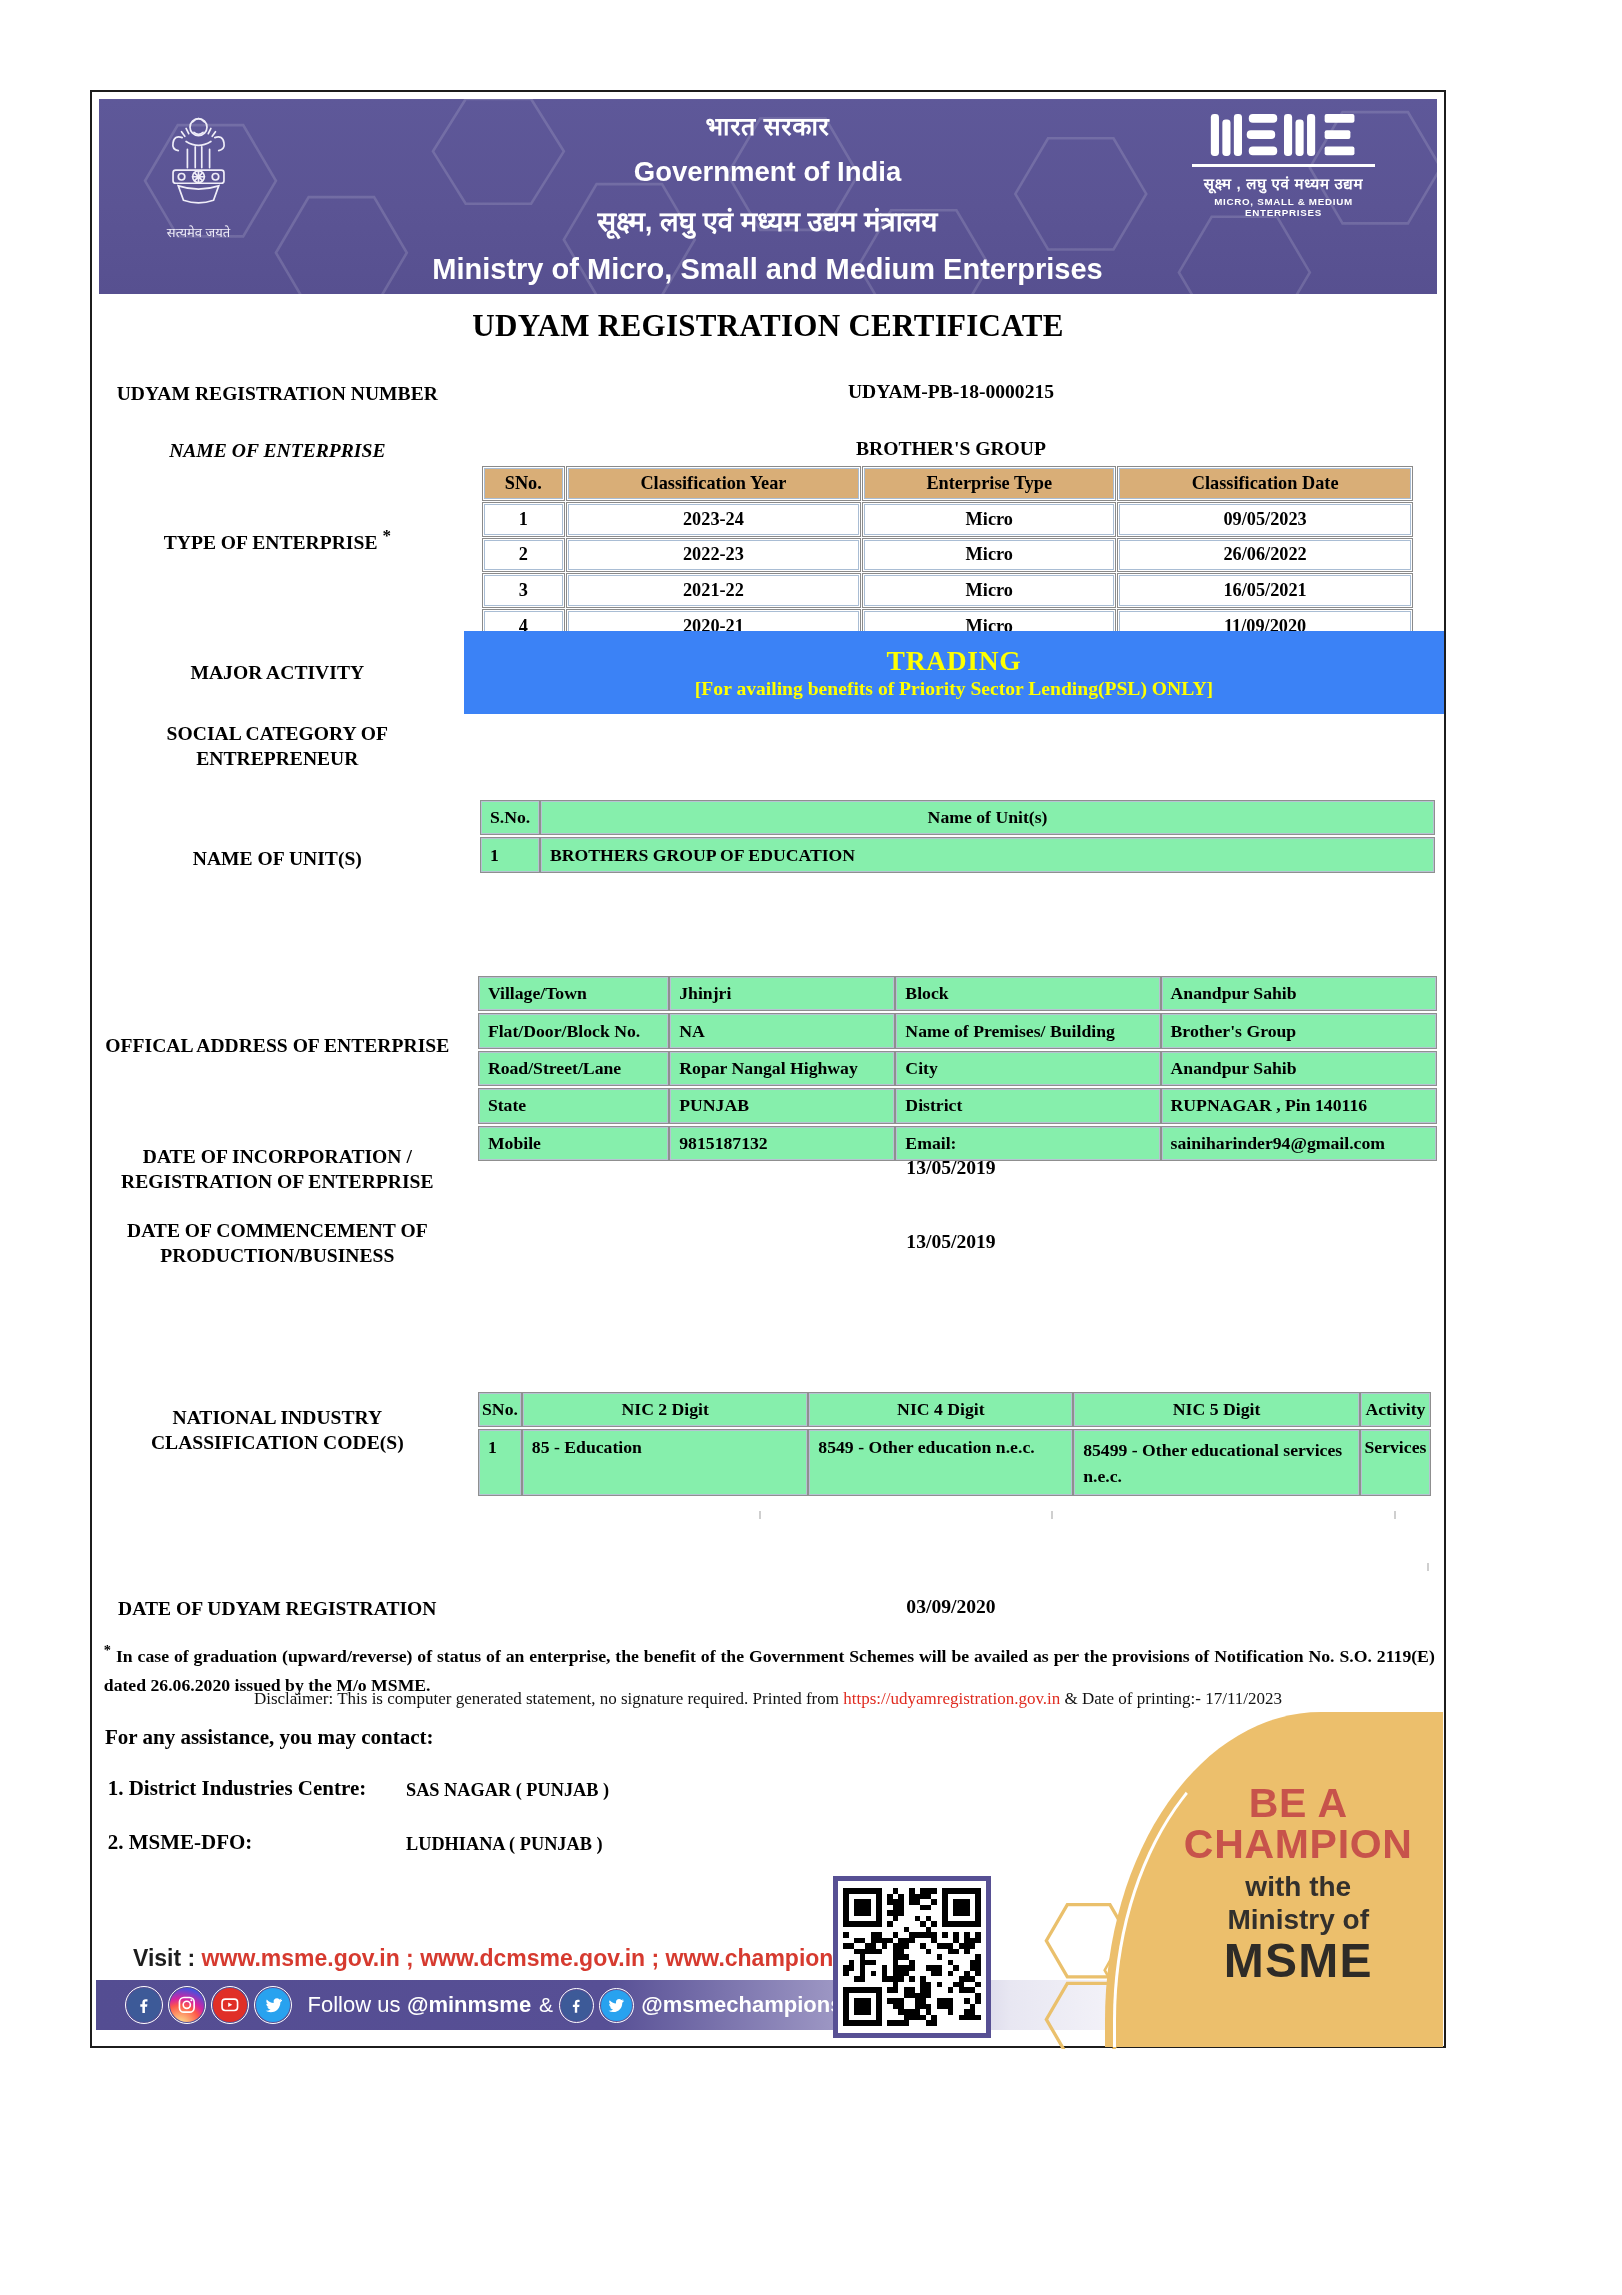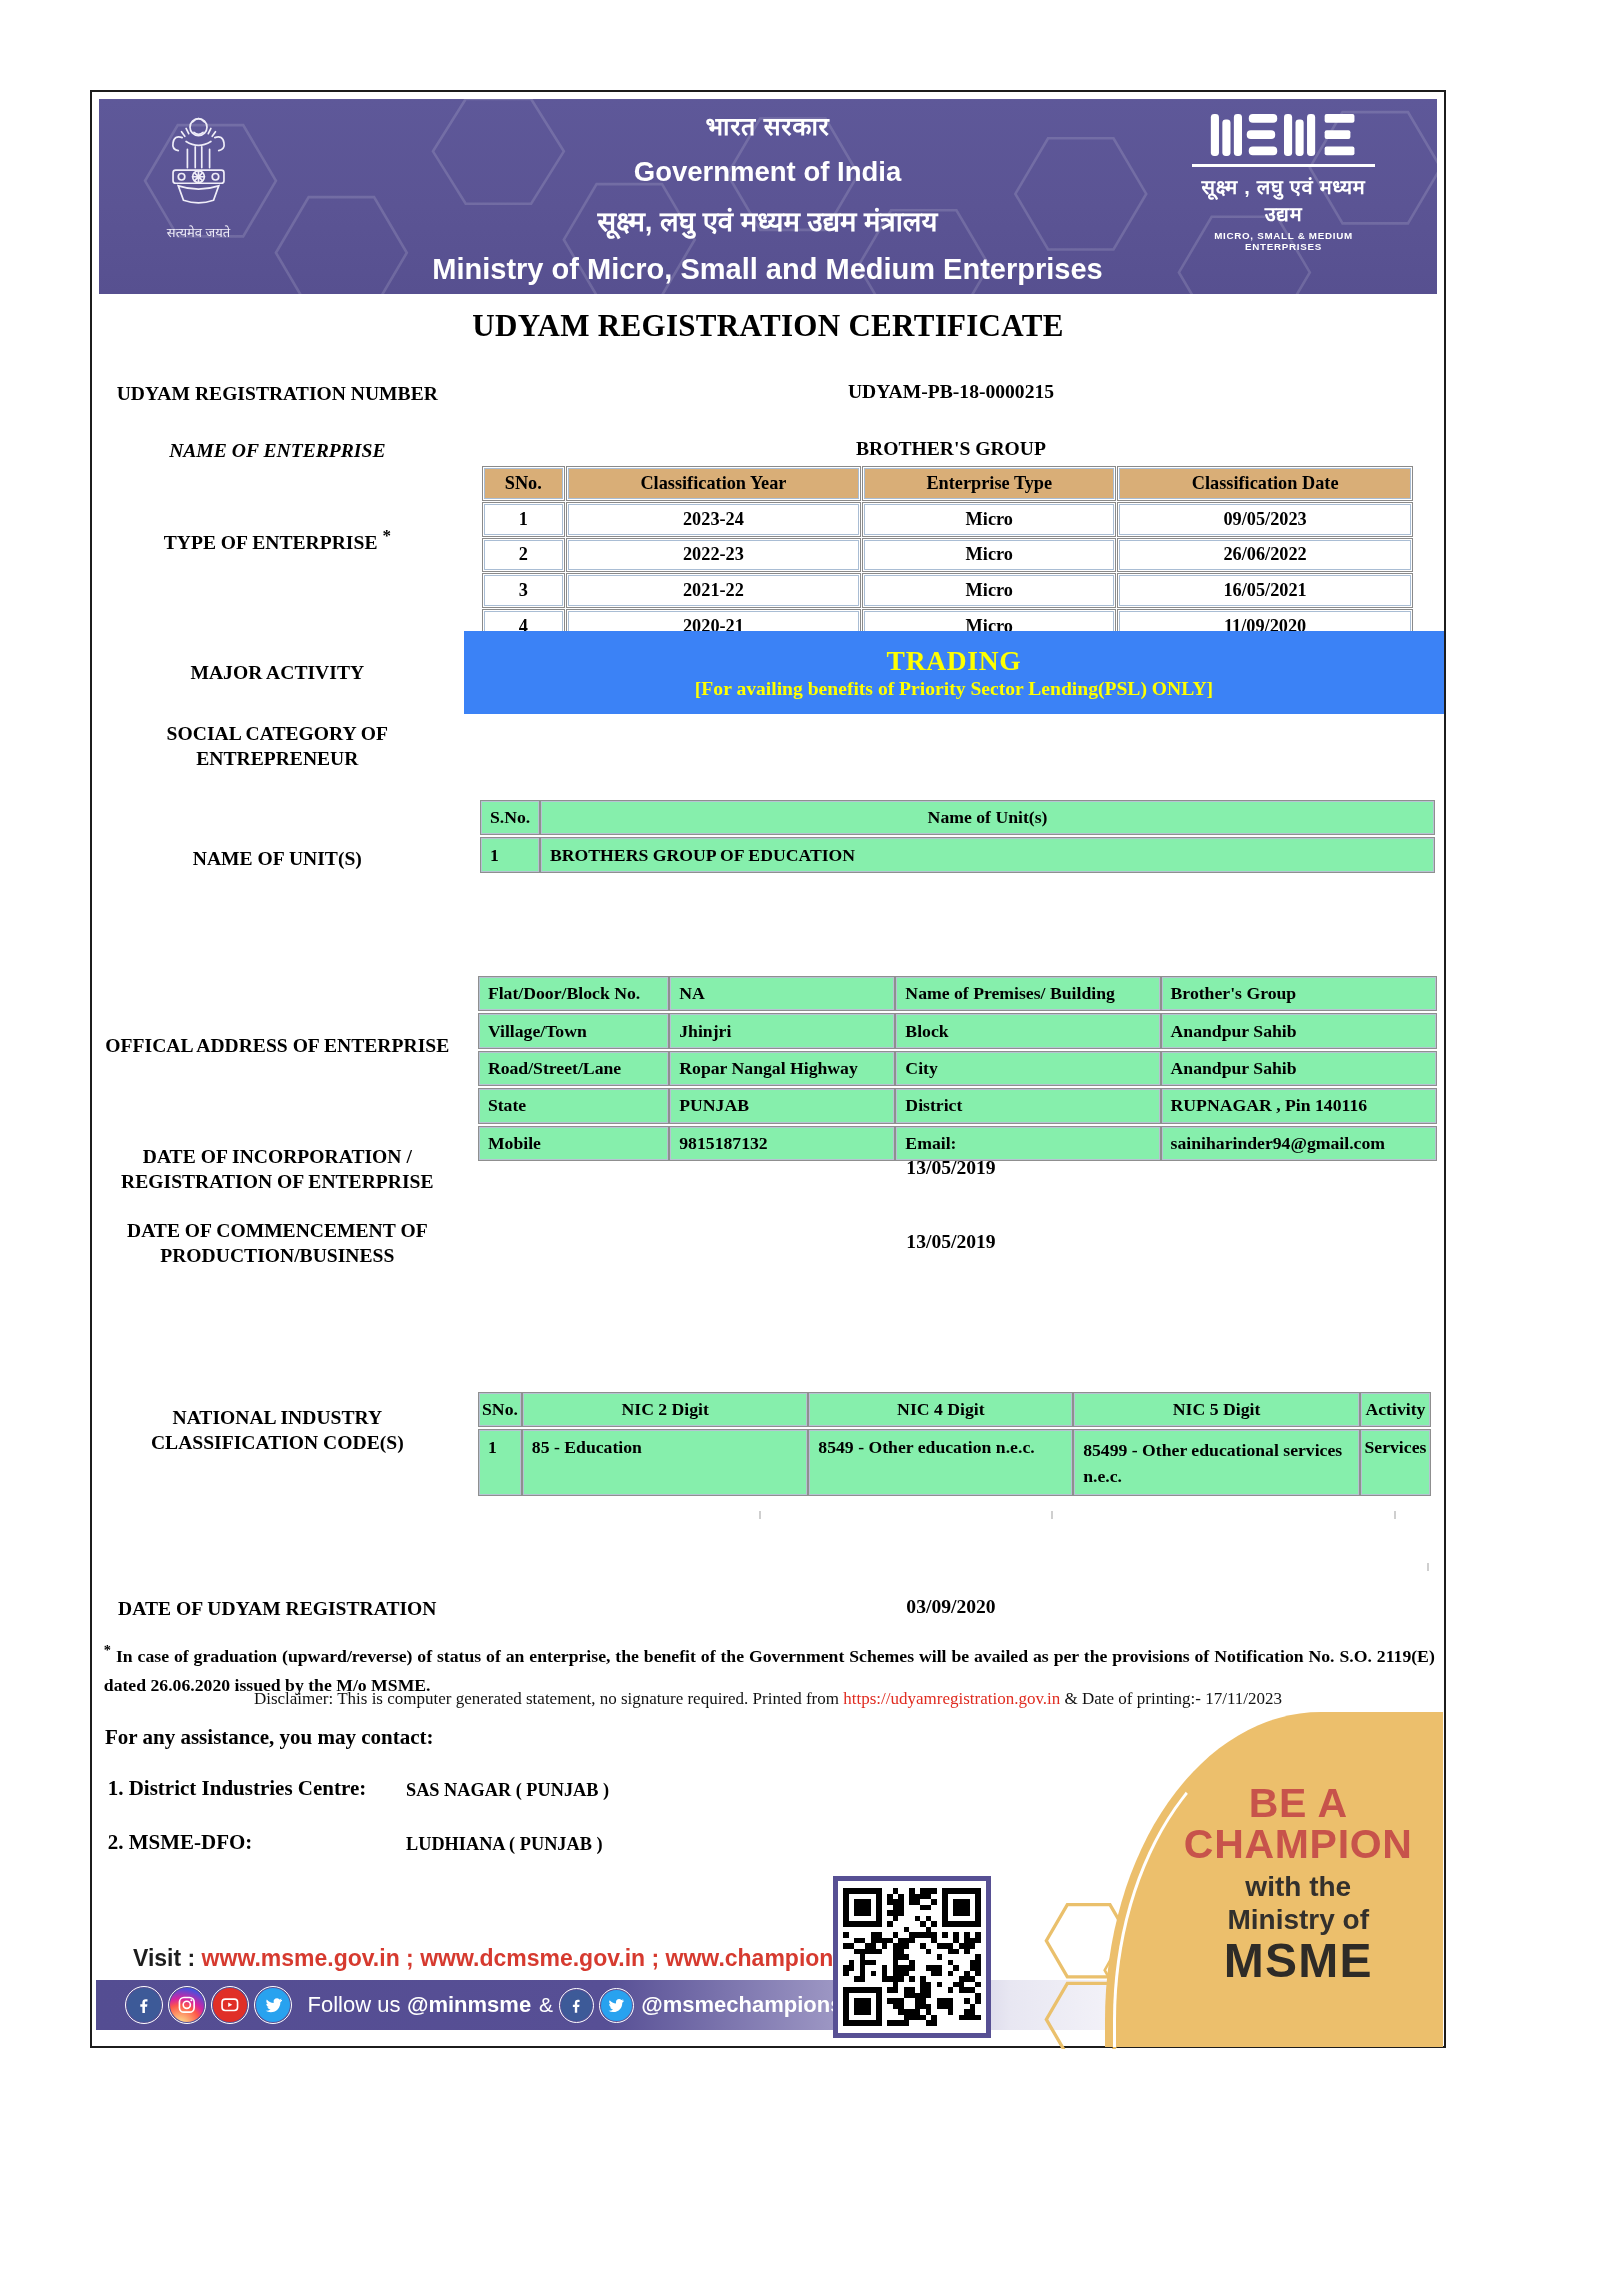--- a/index.html
+++ b/index.html
@@ -22,21 +22,21 @@
   .b-gov      { font-size:27.5px; font-weight:bold; }
   .b-hindi2   { font-size:27.5px; font-weight:bold; }
   .b-ministry { font-size:29px; font-weight:bold; }
 
   .emblem-wrap { position:absolute; left:38px; top:10.5px; width:124px; text-align:center; color:#efedf8; }
   .emblem-wrap .motto { font-size:13px; margin-top:1.3px; font-family:"Liberation Sans", sans-serif; }
 
   .msme-wrap { position:absolute; left:1088px; top:14.4px; width:194px; text-align:center;
                color:#fff; font-family:"Liberation Sans", sans-serif; }
   .msme-line { height:3.3px; background:#fff; margin:6.5px 5.2px 5.2px 5.2px; }
-  .msme-hindi { font-size:20px; font-weight:bold; letter-spacing:0.7px; }
+  .msme-hindi { font-size:15px; font-weight:bold; letter-spacing:0.7px; }
   .msme-eng   { font-size:9.8px; font-weight:bold; letter-spacing:0.7px; margin-top:3.3px; }
 
   
   .doc-title { position:absolute; top:216px; left:0; width:100%; text-align:center;
                font-size:31px; font-weight:bold; letter-spacing:0.3px; color:#000; }
 
   .lbl  { position:absolute; left:11.8px;  width:347px;  text-align:center; font-weight:bold;
           font-size:19.6px; color:#000; line-height:25px; }
   .val  { position:absolute; left:388px; width:942px; text-align:center; font-weight:bold;
           font-size:19.6px; color:#000; }
@@ -276,30 +276,30 @@
   <div class="lbl" style="top:941px;">OFFICAL ADDRESS OF ENTERPRISE</div>
   <table class="tbl-plain tbl-address">
     <colgroup>
         <col style="width:190px">
         <col style="width:226px">
         <col style="width:266px">
         <col style="width:275px">
       </colgroup>
     <tbody>
         <tr>
+      <td>Village/Town</td>
+      <td>Jhinjri</td>
+      <td>Block</td>
+      <td>Anandpur Sahib</td>
+    </tr>
+    <tr>
       <td>Flat/Door/Block No.</td>
       <td>NA</td>
       <td>Name of Premises/ Building</td>
       <td>Brother's Group</td>
-    </tr>
-    <tr>
-      <td>Village/Town</td>
-      <td>Jhinjri</td>
-      <td>Block</td>
-      <td>Anandpur Sahib</td>
     </tr>
     <tr>
       <td>Road/Street/Lane</td>
       <td>Ropar Nangal Highway</td>
       <td>City</td>
       <td>Anandpur Sahib</td>
     </tr>
     <tr>
       <td>State</td>
       <td>PUNJAB</td>

